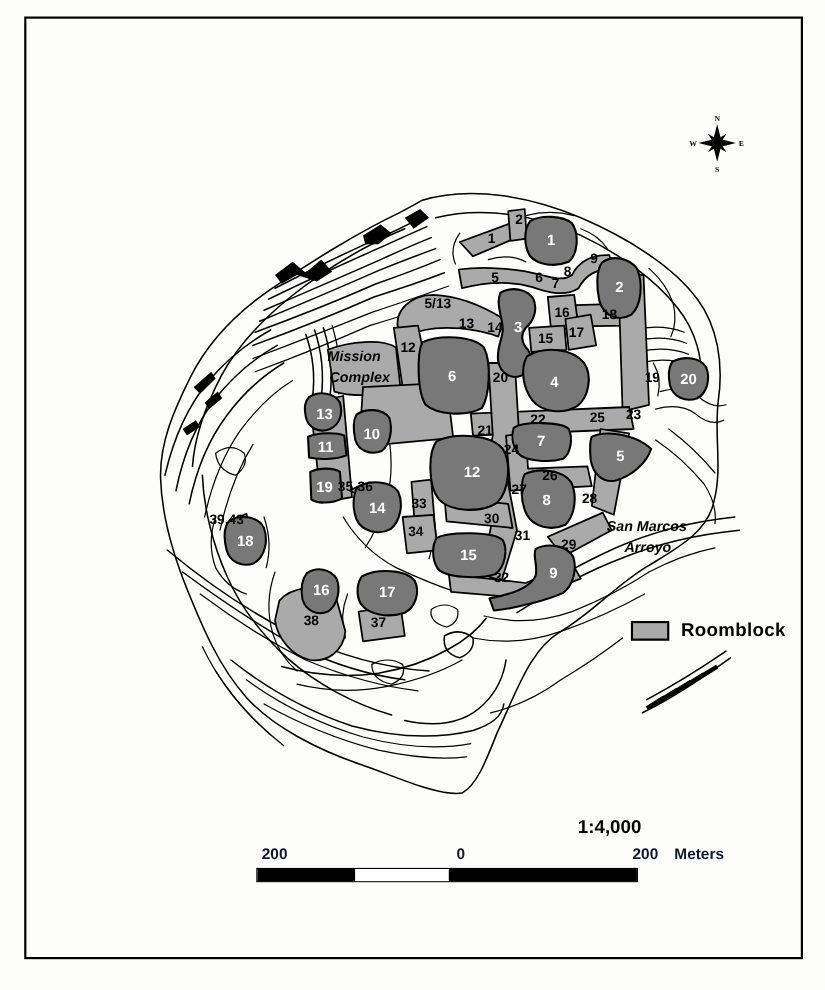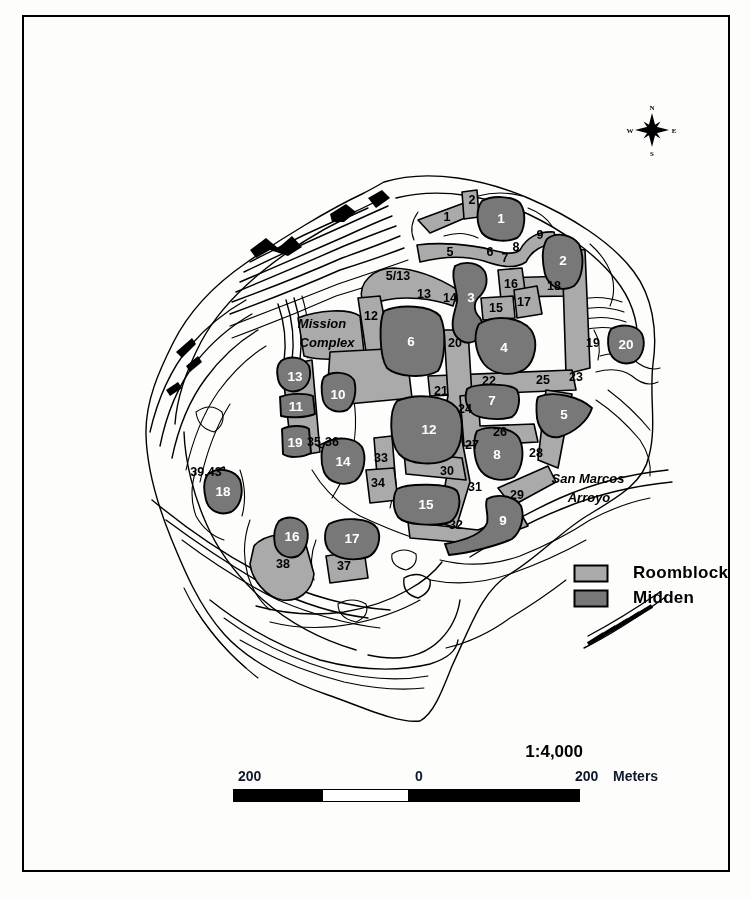--- a/index.html
+++ b/index.html
@@ -20,21 +20,21 @@
   .rb{fill:var(--rb-color,#aaaaaa);stroke:#000;stroke-width:1.6;stroke-linejoin:round;}
   .md{fill:var(--md-color,#787878);stroke:#000;stroke-width:1.9;stroke-linejoin:round;}
   #midden-labels text{fill:var(--md-label,#ffffff);font-family:"Liberation Sans",sans-serif;font-weight:bold;font-size:13.5px;text-anchor:middle;}
   #roomblock-labels text{fill:var(--rb-label,#000000);font-family:"Liberation Sans",sans-serif;font-weight:bold;font-size:12.5px;text-anchor:middle;}
   #place-labels text{fill:#000;font-family:"Liberation Sans",sans-serif;font-weight:bold;font-style:italic;font-size:13px;text-anchor:middle;}
   .compass-letter{fill:#000;font-family:"Liberation Serif",serif;font-size:7px;text-anchor:middle;font-weight:bold;}
   .legend{
     position:absolute;left:545px;top:563px;
     display:flex;flex-direction:column;gap:5px;
   }
-  .legend-row{display:flex;align-items:center;gap:24px;padding-left:28px;}
+  .legend-row{display:flex;align-items:center;gap:10px;padding-left:28px;}
   .legend-label{font-weight:bold;font-size:17px;color:#000;letter-spacing:.3px;}
   .scale-ratio{
     position:absolute;left:235px;top:742px;width:348px;
     text-align:right;font-weight:bold;font-size:17px;color:#000;
   }
   .scalebar-labels{position:absolute;left:12px;top:768px;width:750px;height:18px;font-weight:bold;font-size:14px;color:#0f172a;}
   .scalebar-labels span{position:absolute;}
   .sb-left{left:226px;}
   .sb-zero{left:403px;}
   .sb-right{left:563px;}
@@ -275,26 +275,20 @@
   </g>
 </svg>
 
 <div class="legend">
   <div class="legend-row">
     <svg width="36" height="19">
       <rect x="1.5" y="1.5" width="33" height="16" stroke="#000" stroke-width="2" fill="#aaaaaa"></rect>
     </svg>
     <span class="legend-label">Roomblock</span>
   </div>
-  <div class="legend-row">
-    <svg width="36" height="19">
-      <rect x="1.5" y="1.5" width="33" height="16" stroke="#000" stroke-width="2" fill="#787878"></rect>
-    </svg>
-    <span class="legend-label">Midden</span>
-  </div>
 </div>
 
 <div class="scale-ratio">1:4,000</div>
 <div class="scalebar-labels">
   <span class="sb-left">200</span>
   <span class="sb-zero">0</span>
   <span class="sb-right">200</span>
   <span class="sb-units">Meters</span>
 </div>
 <div class="scalebar">

